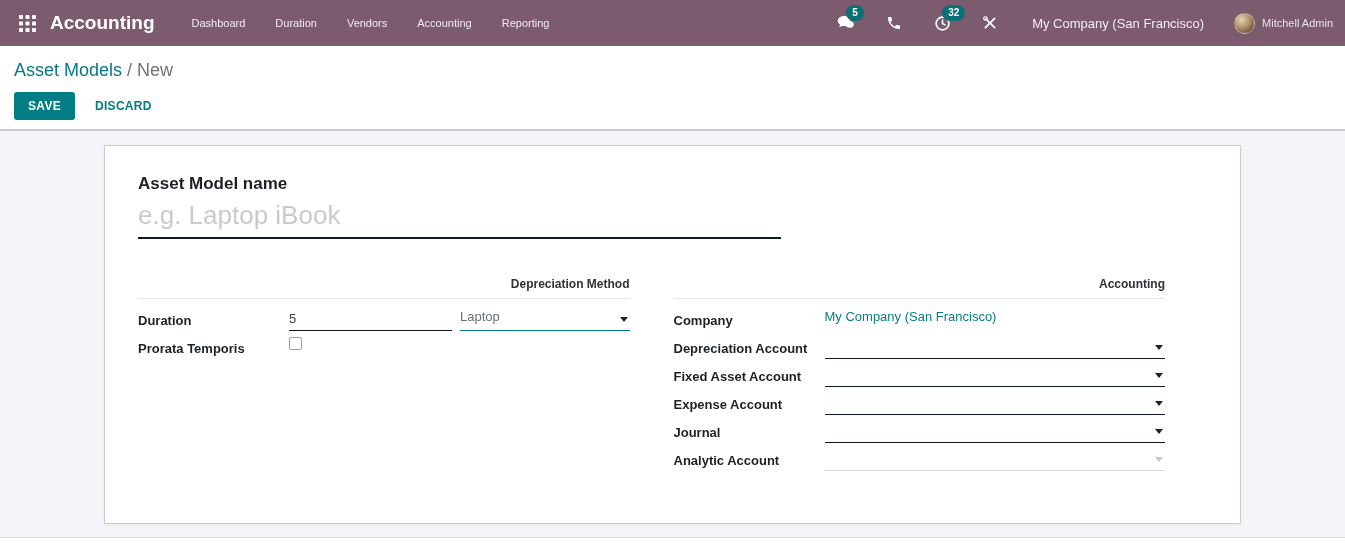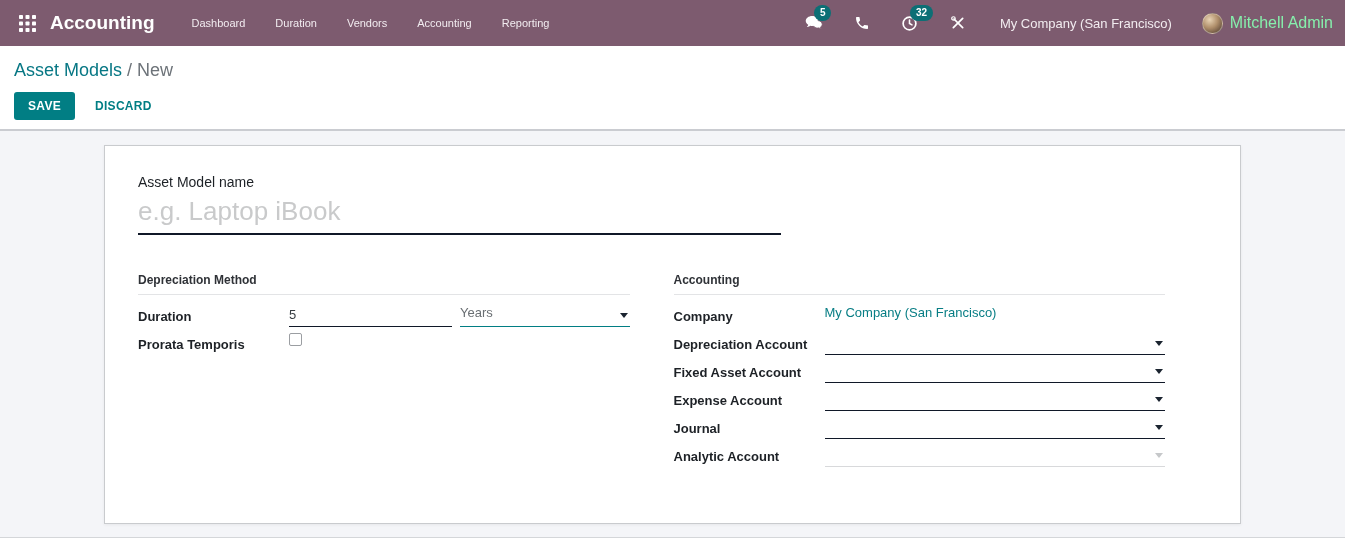--- a/index.html
+++ b/index.html
@@ -19,21 +19,21 @@
   .systray { display: flex; align-items: center; }
   .tray-icon { position: relative; width: 22px; height: 22px; margin: 0 13px;
     display: flex; align-items: center; justify-content: center; cursor: pointer; }
   .badge { position: absolute; top: -7px; left: 11px; background: #0c6f75; color: #fff;
     font-size: 10px; font-weight: 700; line-height: 1; padding: 3px 6px;
     border-radius: 9px; }
   .company-name { font-size: 13px; margin: 0 14px 0 18px; color: #f2ecf0; cursor: pointer; }
   .avatar { width: 21px; height: 21px; border-radius: 50%; margin: 0 7px 0 16px;
     background: radial-gradient(circle at 35% 30%, #e8d3b4 0%, #b08f6b 45%, #6b5440 80%, #4a3a2c 100%);
     border: 1px solid rgba(255,255,255,.35); flex: none; }
-  .user-name { font-size: 16px; color: #86efac; cursor: pointer; }
+  .user-name { font-size: 11px; color: #e5e5e5; cursor: pointer; }
 
   
   .control-panel { background: #fff; padding: 12px 16px 10px 14px;
     border-bottom: 2px solid #caccd1; height: 85px; }
   .breadcrumb { font-size: 18px; line-height: 24px; color: #6d7379; }
   .breadcrumb .bc-parent { color: #077784; cursor: pointer; }
   .bc-sep, .bc-current { color: #6d7379; }
   .cp-buttons { margin-top: 10px; display: flex; align-items: center; }
   .btn-save { background: #017e84; color: #fff; border: none; font-size: 12px;
     font-weight: 700; letter-spacing: .3px; padding: 7px 14px; border-radius: 3px;
@@ -41,31 +41,31 @@
   .btn-discard { background: transparent; color: #017e84; border: none; font-size: 12px;
     font-weight: 700; letter-spacing: .3px; padding: 7px 14px; margin-left: 6px;
     cursor: pointer; font-family: inherit; }
 
   
   .content { background: #f4f5f8; height: 407px; border-bottom: 1px solid #d4d6d9; }
   .sheet { width: 1137px; height: 379px; margin: 0 auto; position: relative; top: 14px;
     background: #fff; border: 1px solid #c9cbce; box-shadow: 0 1px 3px rgba(0,0,0,.06);
     padding: 28px 75px 20px 33px; }
 
-  .name-label { font-size: 14px; font-weight: 400; color: #1d2126; margin-bottom: 4px; }
+  .name-label { font-size: 17px; font-weight: 700; color: #1d2126; margin-bottom: 4px; }
   .name-input { display: block; width: 643px; border: none; outline: none;
     border-bottom: 2px solid #101828; font-size: 26px; color: #333;
     padding: 2px 0 6px 0; font-family: inherit; background: transparent; }
   .name-input::placeholder { color: #c9cacb; opacity: 1; }
 
   .columns { display: flex; margin-top: 38px; }
   .col { width: 493px; }
   .col-left { margin-right: 44px; }
   .section-title { font-size: 12px; font-weight: 700; color: #2f3237;
-    border-bottom: 1px solid #e3e4e6; padding-bottom: 7px; margin-bottom: 10px; }
+    border-bottom: 1px solid #e3e4e6; padding-bottom: 7px; margin-bottom: 10px; text-align: right; }
 
   .frow { display: flex; align-items: flex-end; height: 22px; margin-bottom: 6px; }
   .flabel { width: 151px; flex: none; font-size: 13px; font-weight: 600;
     color: #1d2126; padding-bottom: 3px; }
   .fwidget { flex: 1; position: relative; height: 22px; }
   .fval { font-size: 13px; color: #383d42; padding-bottom: 3px; }
   .underline-dark { border-bottom: 1.5px solid #101828; }
   .underline-teal { border-bottom: 1.5px solid #017e84; }
   .underline-light { border-bottom: 1px solid #d8d9db; }
   .caret { position: absolute; right: 2px; bottom: 8px; width: 0; height: 0;
@@ -168,21 +168,21 @@
 
       <div class="col col-left">
         <div class="section-title">Depreciation Method</div>
 
 
         <div class="frow">
           <div class="flabel">Duration</div>
           <div class="duration-widgets">
             <input class="dur-input" type="text" value="5" style="">
             <div class="dur-unit underline-teal">
-              <div class="fval muted">Years</div>
+              <div class="fval muted">Laptop</div>
               <span class="caret"></span>
             </div>
           </div>
         </div>
 
         <div class="frow">
           <div class="flabel">Prorata Temporis</div>
           <div class="fwidget" style="border-bottom:none;">
             <span class="checkbox"></span>
           </div>

